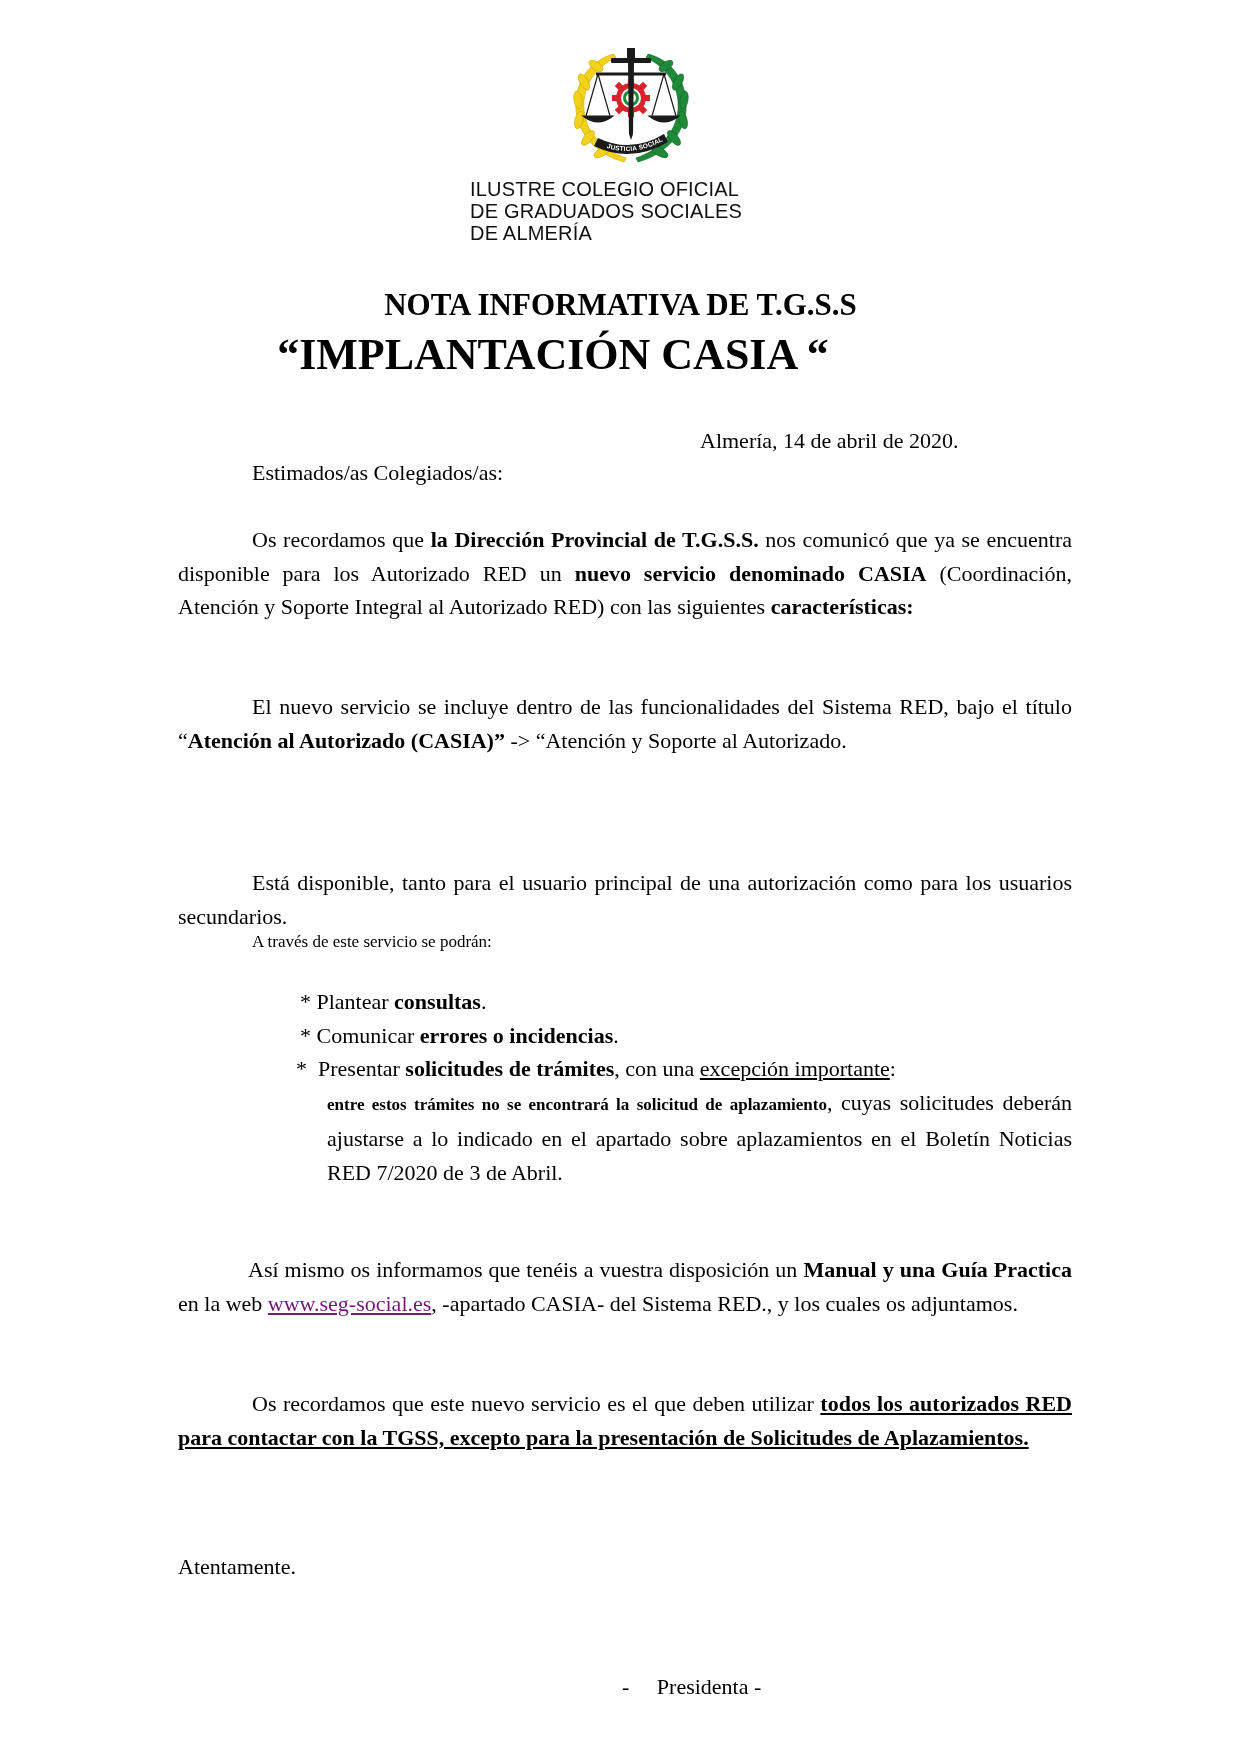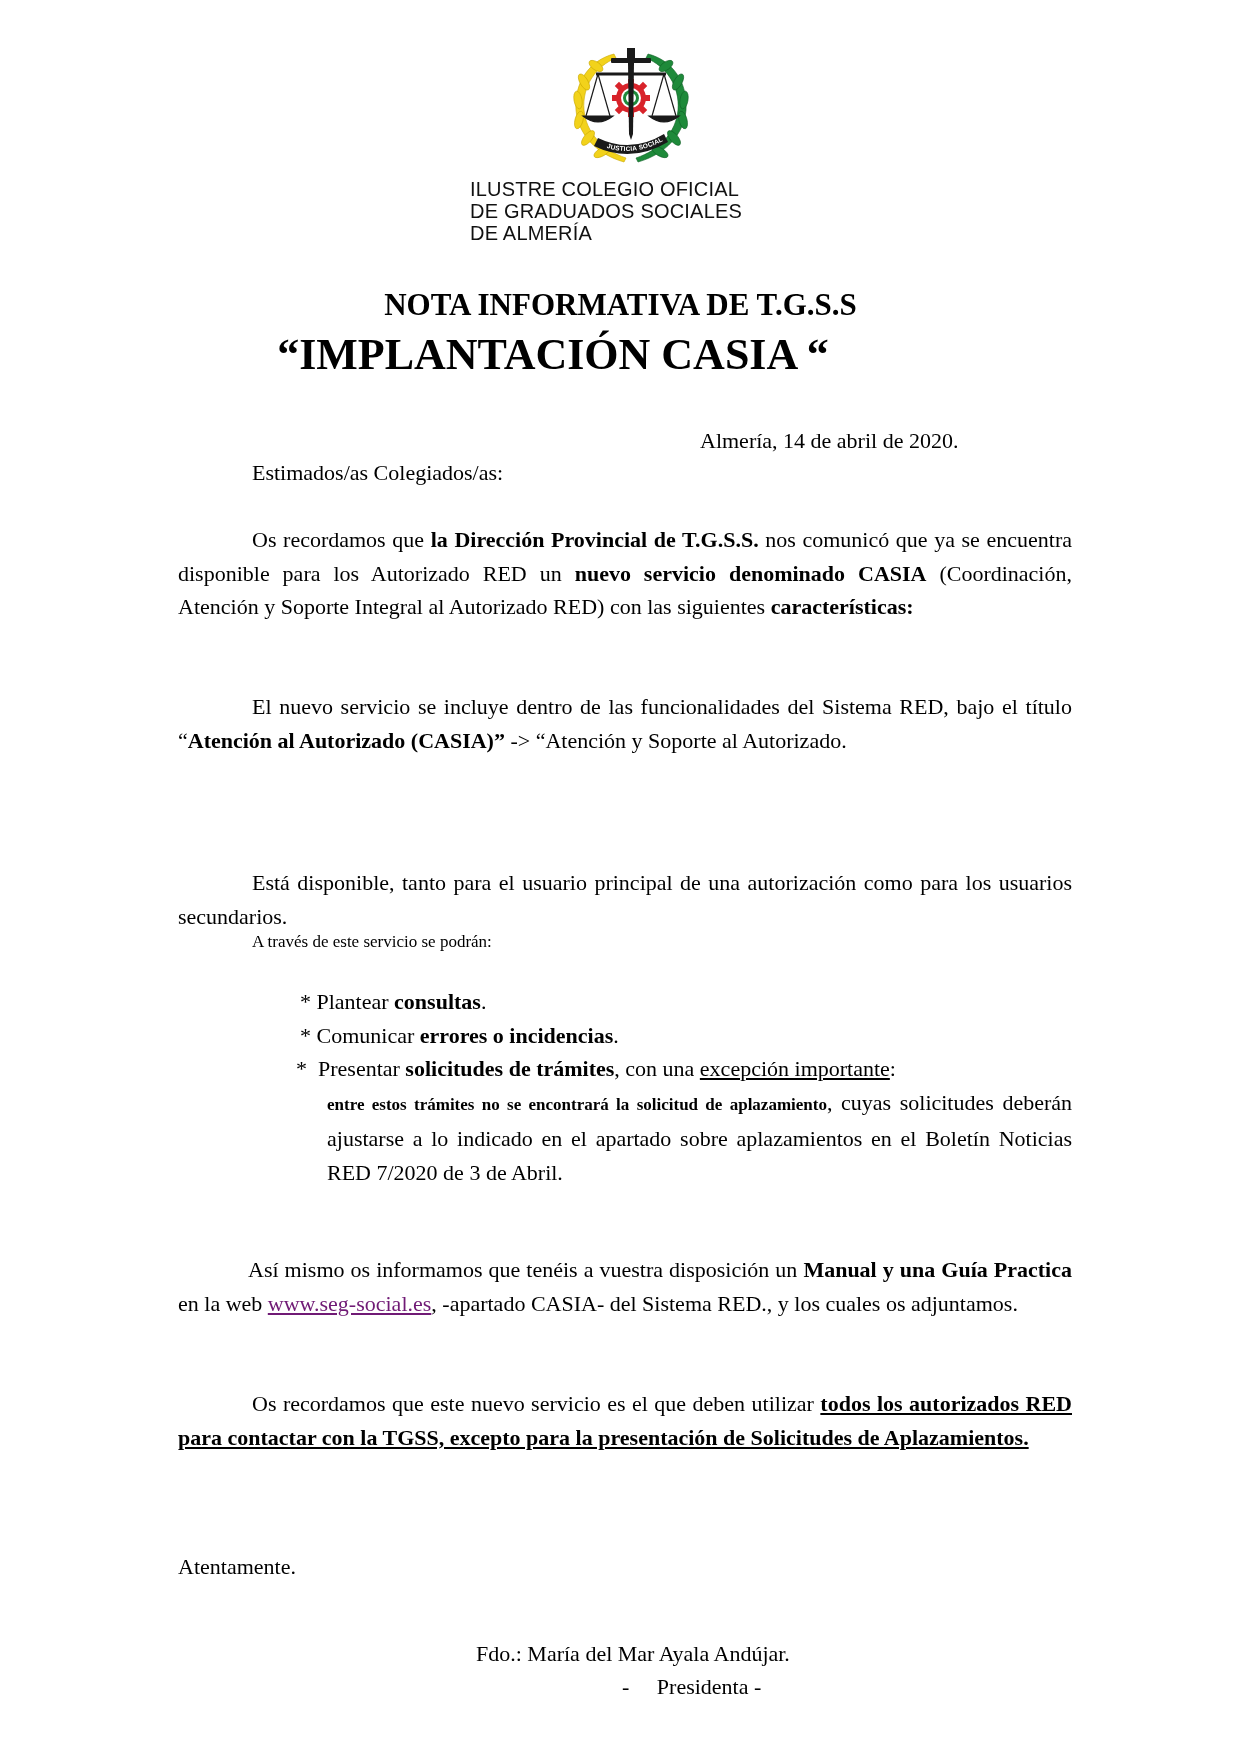--- a/index.html
+++ b/index.html
@@ -142,16 +142,15 @@
     <div class="li"><span>*</span><span> Comunicar </span><b>errores o incidencias</b><span>.</span></div>
     <div class="li li3" style="margin-left:-4px;"><span>*</span><span style="white-space:pre">  Presentar </span><b>solicitudes de trámites</b><span>, con una </span><u>excepción importante</u><span>:</span></div>
     <div class="li3-cont" style="line-height:34px;"><b class="big-bold">entre estos trámites no se encontrará la solicitud de aplazamiento</b><span>, cuyas solicitudes deberán ajustarse a lo indicado en el apartado sobre aplazamientos en el Boletín Noticias RED 7/2020 de 3 de Abril.</span></div>
   </div>
 
   <div class="body-block p5" style="text-indent:70px;"><span>Así mismo os informamos que tenéis a vuestra  disposición un </span><b>Manual y una Guía Practica</b><span> en  la web </span><a class="link">www.seg-social.es</a><span>, -apartado CASIA- del Sistema RED., y los cuales os adjuntamos.</span></div>
 
   <div class="body-block indent p6"><span>Os recordamos que este nuevo servicio es el que deben utilizar </span><b><u>todos los autorizados RED para contactar con la TGSS, excepto para la presentación de Solicitudes de Aplazamientos.</u></b></div>
 
   <div class="text closing">Atentamente.</div>
-  <div class="text signature">Fdo.: María del Mar Ayala Andújar.</div>
   <div class="text role">-     Presidenta -</div>
 
 </div>
 
 </body></html>

